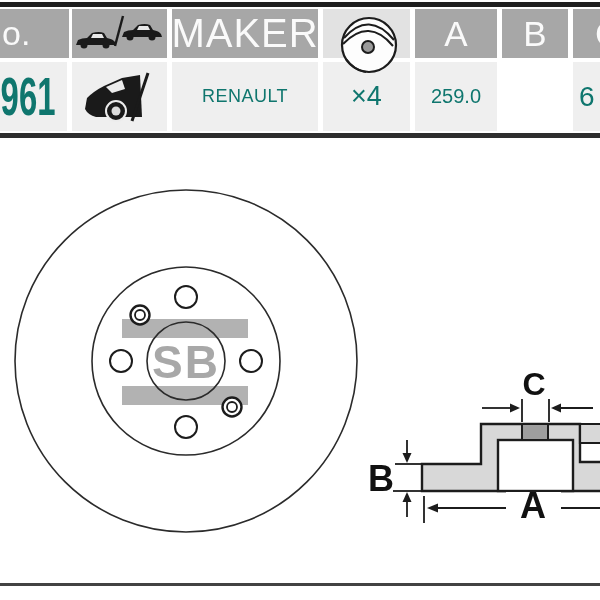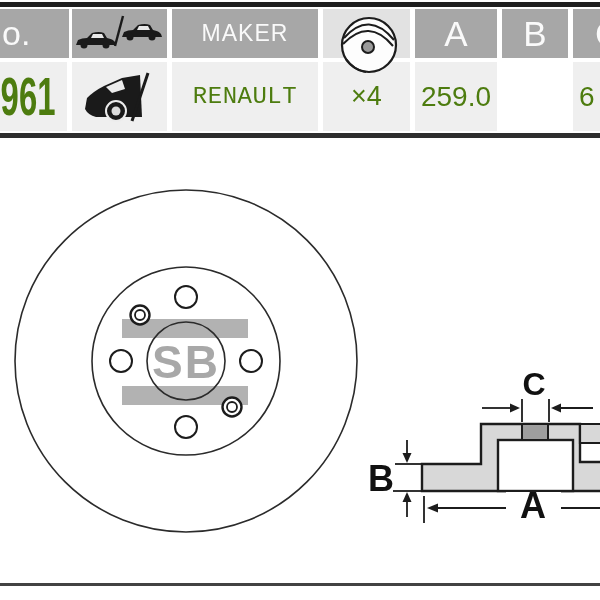--- a/index.html
+++ b/index.html
@@ -5,40 +5,40 @@
   html,body{margin:0;padding:0;background:#fff;}
   #stage{position:relative;width:600px;height:600px;background:#ffffff;overflow:hidden;
          font-family:"Liberation Sans",sans-serif;}
   .abs{position:absolute;}
   
   .topbar{left:0;top:2px;width:600px;height:5px;background:#1e1e1e;}
   .botbar{left:0;top:133px;width:600px;height:5px;background:#2e2e2e;}
   .pagebot{left:0;top:583px;width:600px;height:3px;background:#424242;}
   .hcell{top:9px;height:49px;background:#a7a7a7;color:#fafafa;
          display:flex;align-items:center;justify-content:center;}
-  .dcell{top:62px;height:69px;background:#efefef;color:#4d7c0f;
+  .dcell{top:62px;height:69px;background:#efefef;color:#0f766e;
          display:flex;align-items:center;justify-content:center;}
   .c-no{left:0;width:67px;}
   .c-car{left:72px;width:95px;}
   .c-maker{left:172px;width:146px;}
   .c-hub{left:323px;width:87px;}
   .c-a{left:415px;width:82px;}
   .c-b{left:502px;width:66px;}
   .c-c{left:573px;width:60px;}
   .hd-no{justify-content:flex-start;padding-left:2px;font-size:34px;}
-  .hd-maker{font-size:23px;letter-spacing:1px;}
+  .hd-maker{font-size:40px;letter-spacing:1px;}
   .hd-ab{font-size:35px;}
   .hd-c{justify-content:flex-start;padding-left:22px;font-size:35px;}
   .hd-hub{background:#e2e2e2;}
   .dt-no{justify-content:flex-start;}
   .dt-no span{display:inline-block;font-size:53px;font-weight:bold;
               transform:scaleX(0.62);transform-origin:left center;padding-left:1px;}
-  .dt-maker{font-size:24px;letter-spacing:.5px;font-family:Liberation Mono, monospace;}
+  .dt-maker{font-size:18px;letter-spacing:.5px;}
   .dt-hub{font-size:27px;}
-  .dt-num{font-size:28px;}
+  .dt-num{font-size:20px;}
   .dt-c{justify-content:flex-start;padding-left:6px;font-size:28px;}
   svg text{font-family:"Liberation Sans",sans-serif;}
 </style>
 </head>
 <body>
 
 <div id="stage">
 
   <svg class="abs" style="left:0;top:0;" width="600" height="600" viewBox="0 0 600 600">
 

